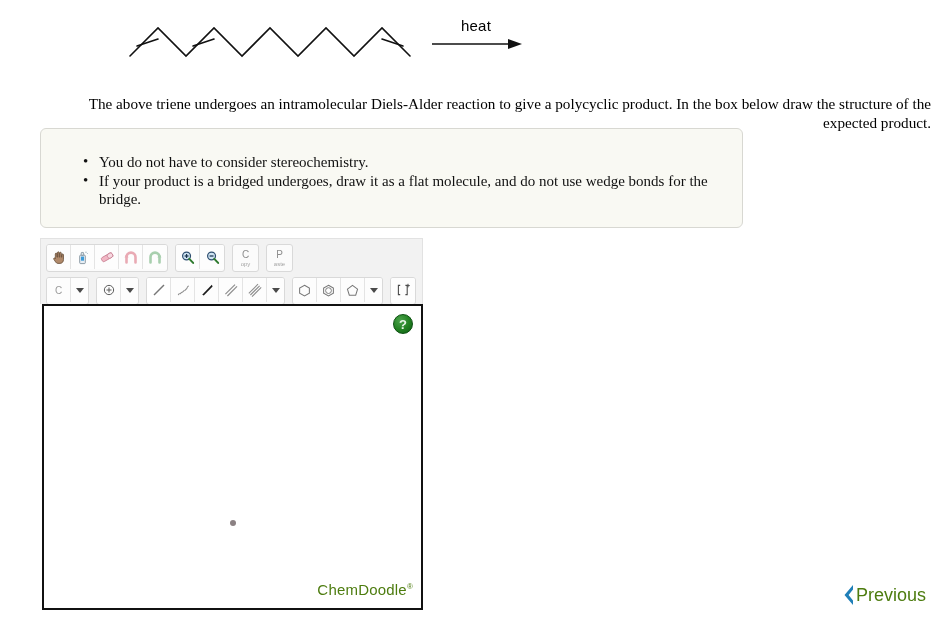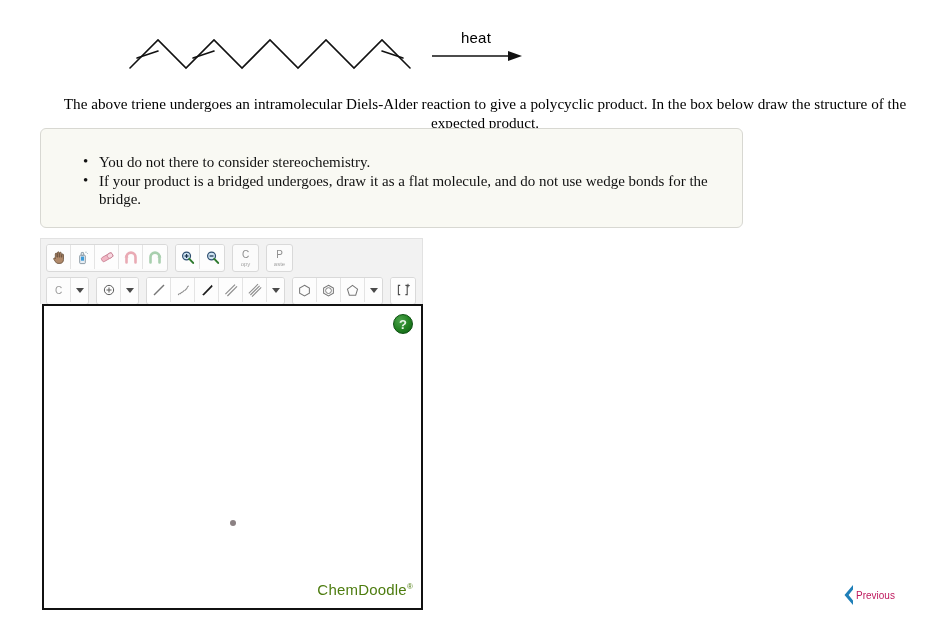--- a/index.html
+++ b/index.html
@@ -11,21 +11,21 @@
     height: 621px;
     background: #ffffff;
     font-family: "Liberation Serif", serif;
     overflow: hidden;
     position: relative;
   }
 
   
   #reaction-scheme {
     position: absolute;
-    left: 0; top: 12px;
+    left: 0; top: 0;
     width: 848px;
     height: 76px;
   }
   #reactant-structure {
     position: absolute;
     left: 126px;
     top: 18px;
   }
   #reagent-arrow-group {
     position: absolute;
@@ -45,21 +45,21 @@
   
   #prompt-text {
     position: absolute;
     left: 39px;
     top: 79px;
     width: 892px;
     font-family: "Liberation Serif", serif;
     font-size: 15.2px;
     line-height: 19px;
     color: #000;
-    text-align: center;
+    text-align: right;
   }
 
   
   #notes-box {
     position: absolute;
     left: 40px;
     top: 128px;
     width: 703px;
     height: 100px;
     background: #f9f9f3;
@@ -234,22 +234,22 @@
   }
 
   
   #previous-link {
     position: absolute;
     left: 842px;
     top: 584px;
     display: flex;
     align-items: center;
     font-family: "Liberation Sans", sans-serif;
-    font-size: 10px;
-    color: #be185d;
+    font-size: 18px;
+    color: #4d7c0f;
     text-decoration: none;
   }
   #previous-chevron {
     margin-right: 1px;
     display: block;
     line-height: 0;
   }
 </style>
 </head>
 <body>
@@ -278,21 +278,21 @@
       <polygon points="78,4 92,9 78,14" fill="#111"></polygon>
     </svg>
   </div>
 
 </div>
 
 <p id="prompt-text">The above triene undergoes an intramolecular Diels-Alder reaction to give a polycyclic product. In the box below draw the structure of the expected product.</p>
 
 <div id="notes-box">
   <ul id="notes-list">
-    <li>You do not there to consider stereochemistry.</li>
+    <li>You do not have to consider stereochemistry.</li>
     <li>If your product is a bridged undergoes, draw it as a flat molecule, and do not use wedge bonds for the bridge.</li>
   </ul>
 </div>
 
 <div id="sketcher">
 
   <div id="sketcher-toolbar">
 
     <div class="tb-row row1">
 

